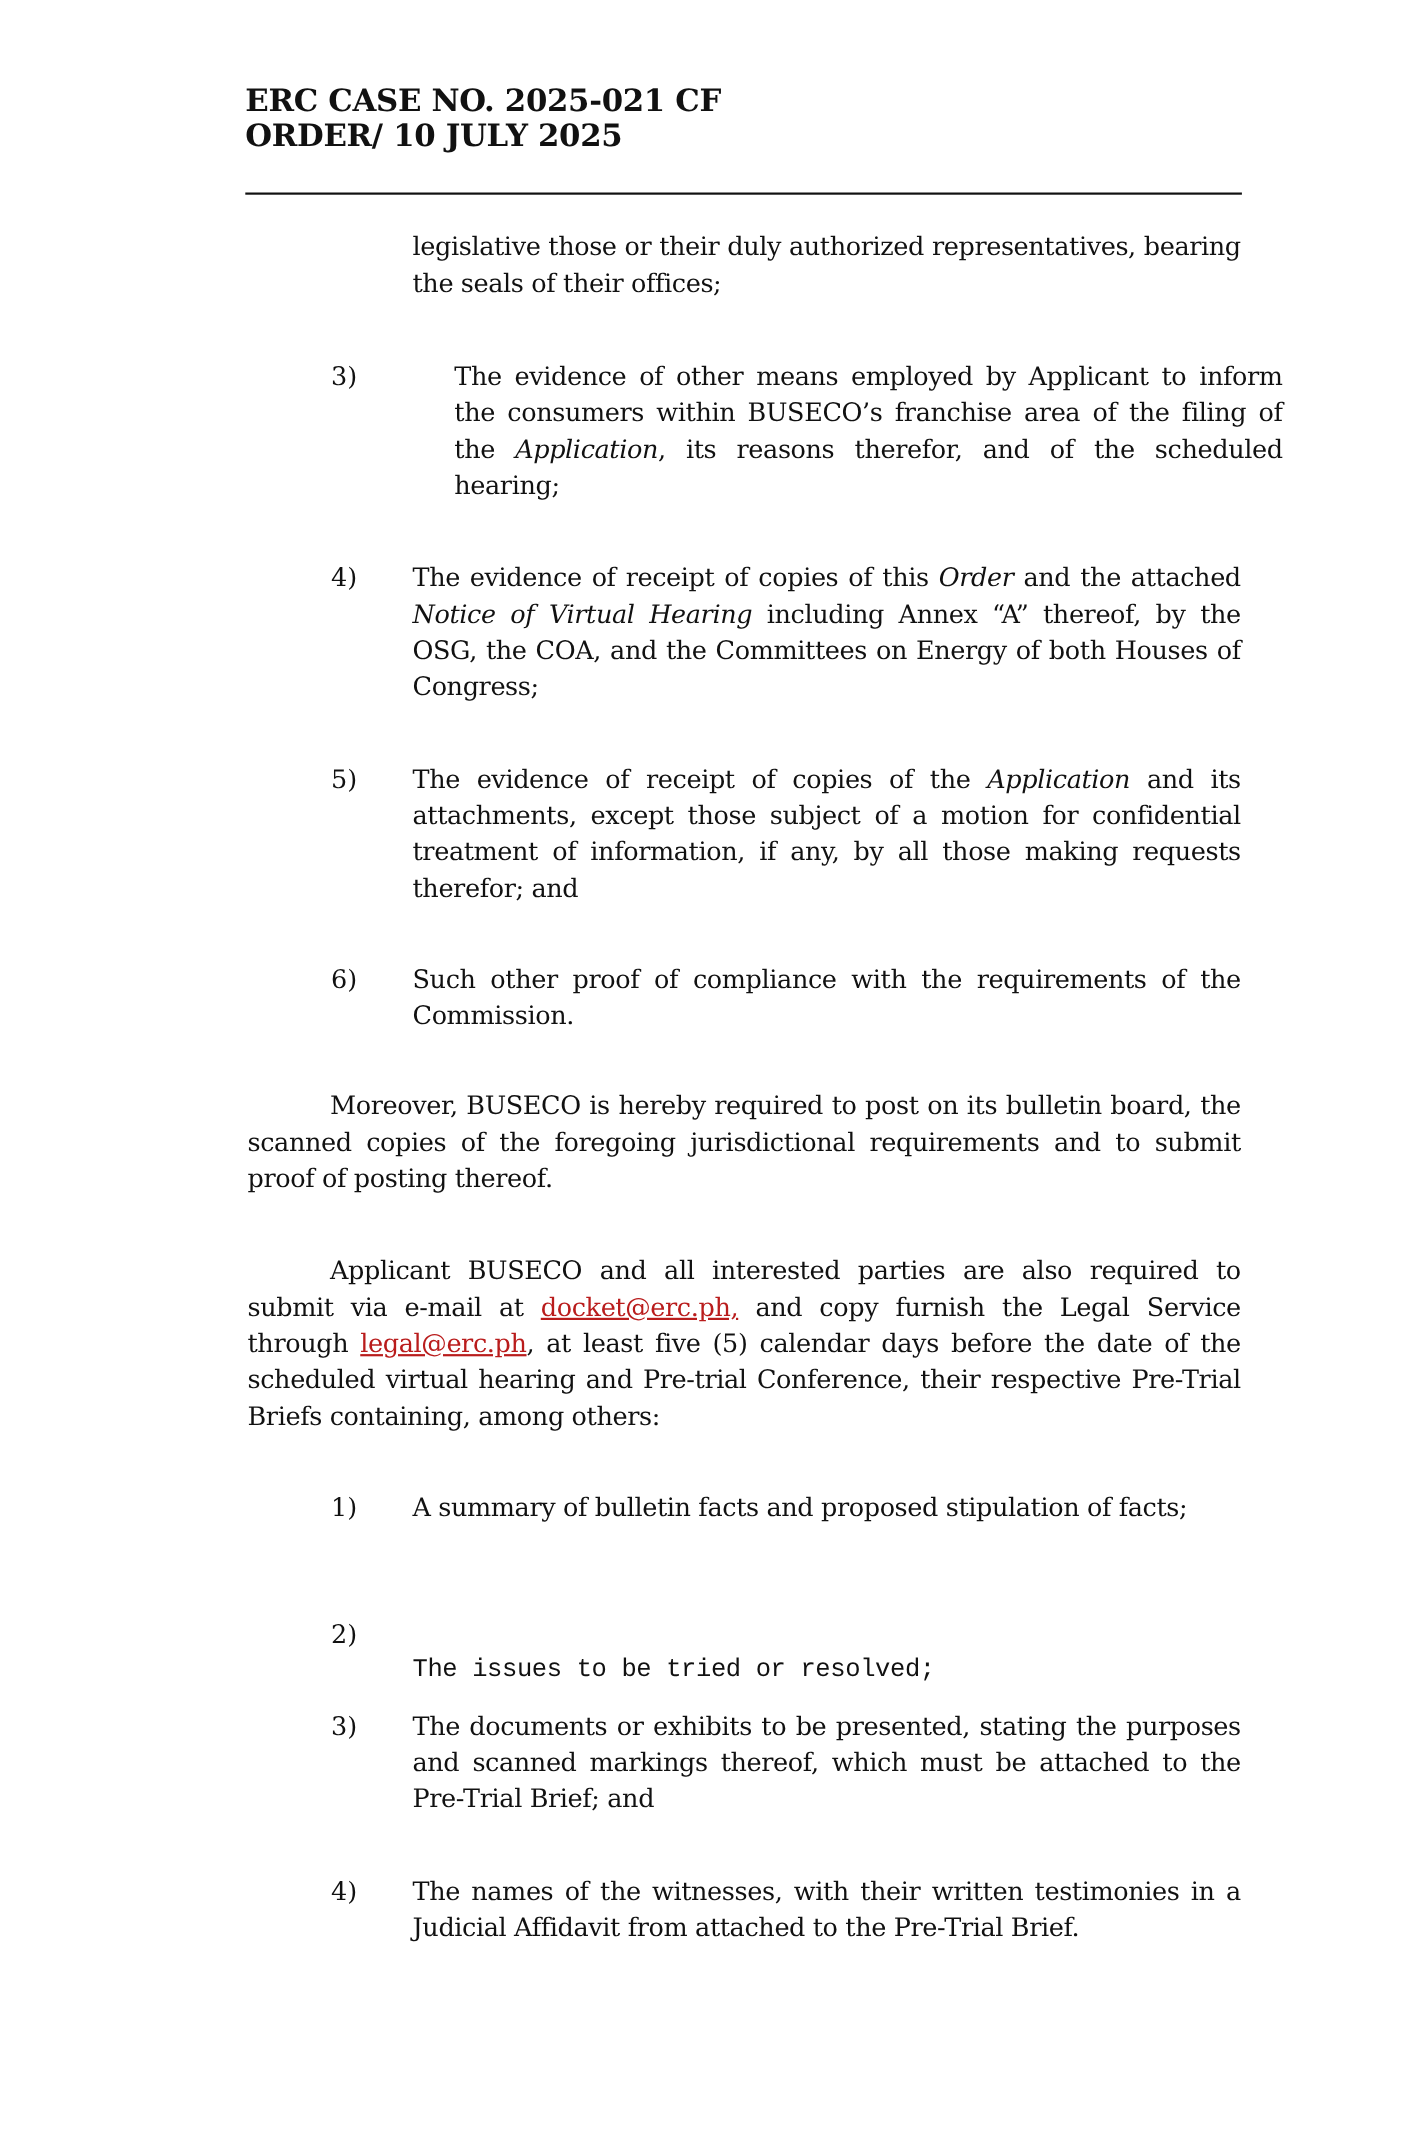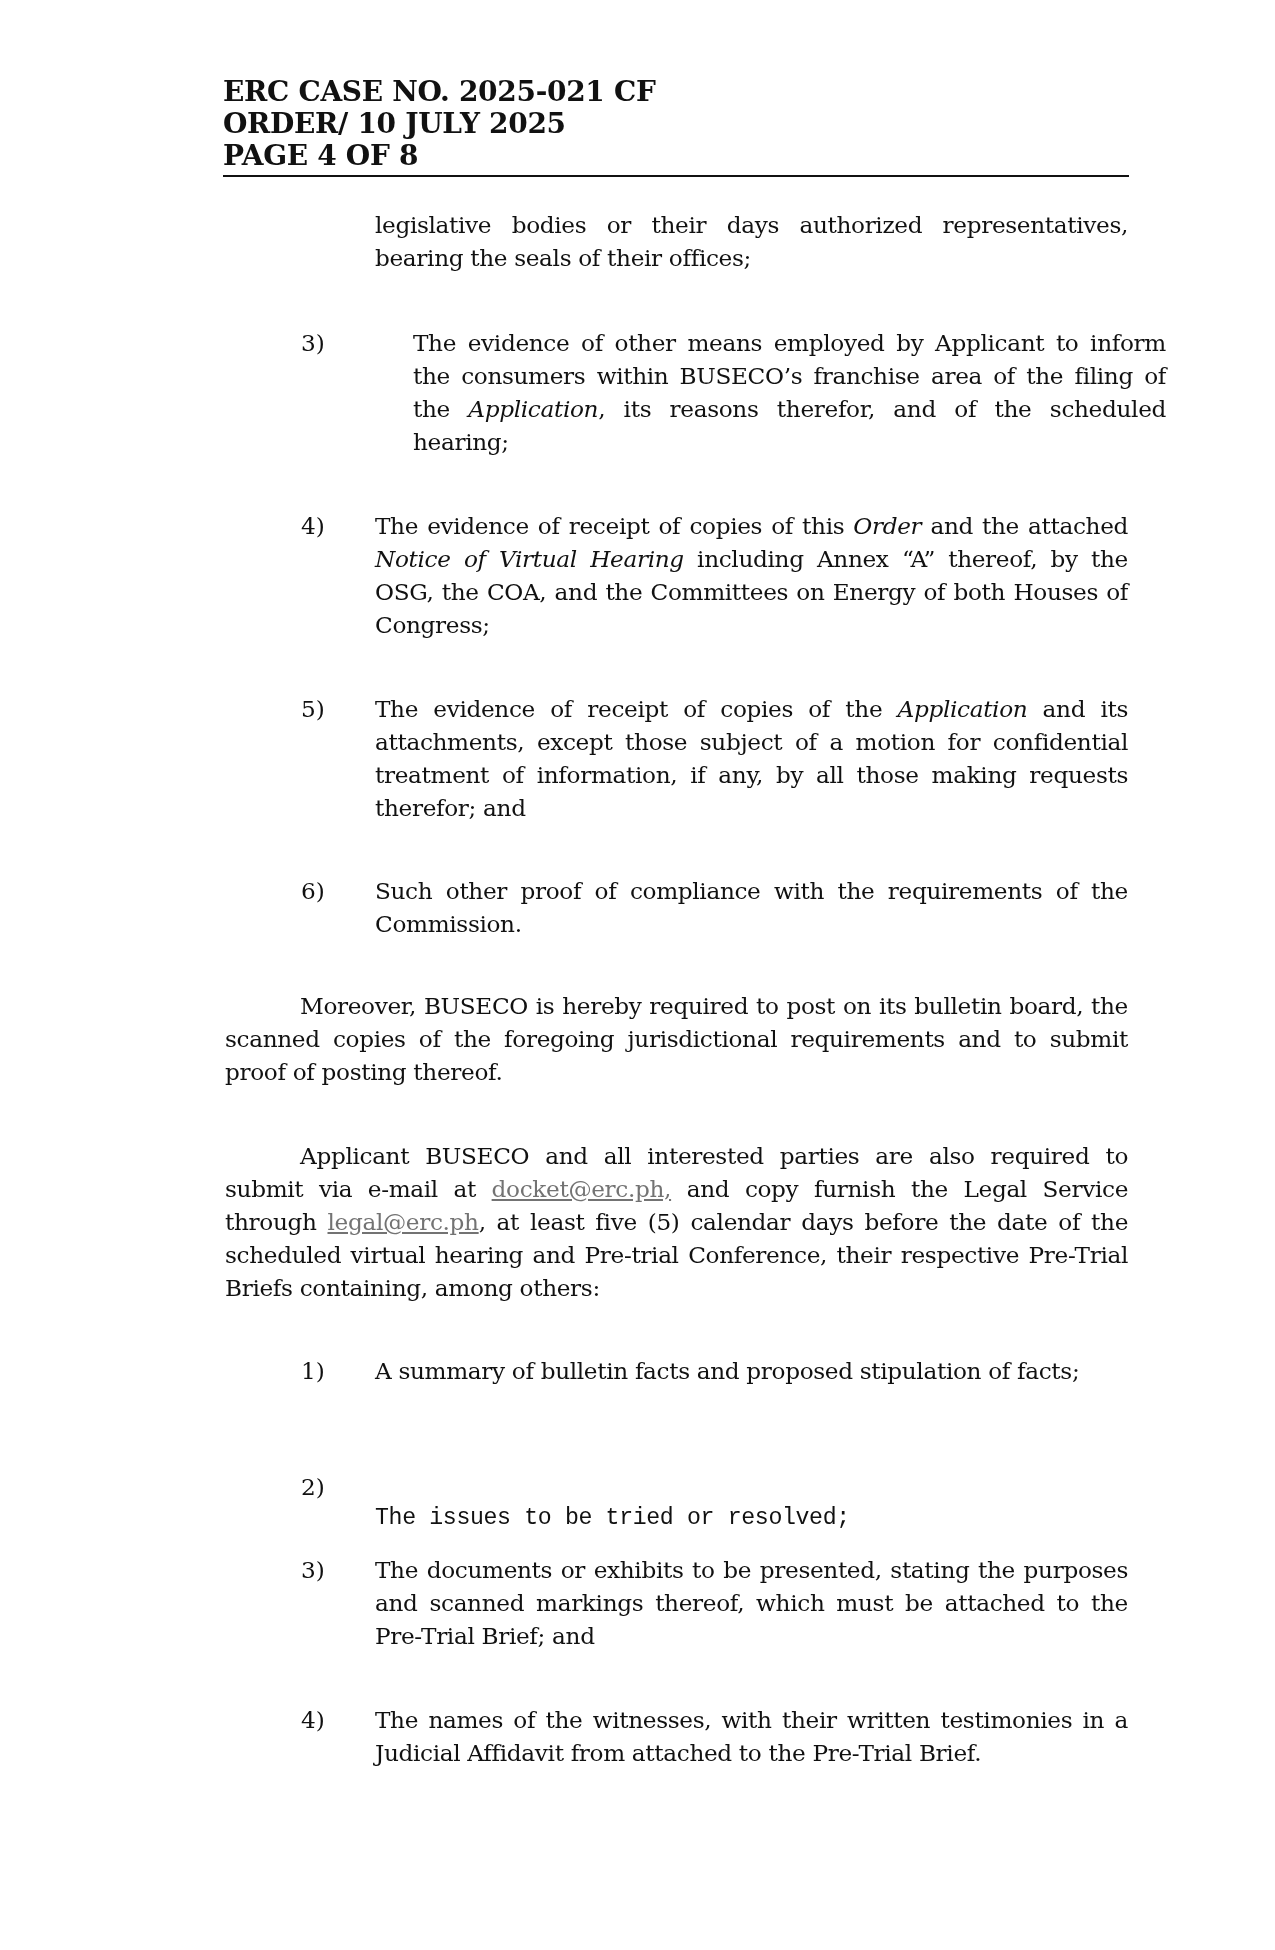--- a/index.html
+++ b/index.html
@@ -9,33 +9,32 @@
             font-family: "DejaVu Serif", serif; font-weight: bold; font-size: 28px;
             line-height: 32px; letter-spacing: -0.3px; }
   .header .line { display: block; white-space: nowrap; }
   .rule { position: absolute; left: 223px; top: 175px; width: 906px; height: 2px; background: #111; }
   .block { position: absolute; font-size: 23.2px; line-height: 33px; text-align: justify;
            letter-spacing: -0.35px; }
   .item-text { left: 375px; width: 753px; }
   .num { position: absolute; left: 301px; font-size: 23.2px; line-height: 33px; }
   .para { left: 225px; width: 903px; text-indent: 75px; }
   em { font-style: italic; }
-  a.link { color: #737373; text-decoration: underline; }
+  a.link { color: #b91c1c; text-decoration: underline; }
 </style>
 </head>
 <body>
 
 <div class="header">
   <span class="line">ERC CASE NO. 2025-021 CF</span>
   <span class="line">ORDER/ 10 JULY 2025</span>
-  <span class="line">PAGE 4 OF 8</span>
 </div>
 <div class="rule"></div>
 
-<div class="block item-text" style="top:208px;">legislative bodies or their days authorized representatives, bearing the seals of their offices;</div>
+<div class="block item-text" style="top:208px;">legislative those or their duly authorized representatives, bearing the seals of their offices;</div>
 
 <div class="num" style="top:326px;">3)</div>
 <div class="block item-text" style="top:326px;margin-left:38px;"><span>The evidence of other means employed by Applicant to inform the consumers within BUSECO’s franchise area of the filing of the </span><em>Application</em><span>, its reasons therefor, and of the scheduled hearing;</span></div>
 
 <div class="num" style="top:509px;">4)</div>
 <div class="block item-text" style="top:509px;"><span>The evidence of receipt of copies of this </span><em>Order</em><span> and the attached </span><em>Notice of Virtual Hearing</em><span> including Annex “A” thereof, by the OSG, the COA, and the Committees on Energy of both Houses of Congress;</span></div>
 
 <div class="num" style="top:692px;">5)</div>
 <div class="block item-text" style="top:692px;"><span>The evidence of receipt of copies of the </span><em>Application</em><span> and its attachments, except those subject of a motion for confidential treatment of information, if any, by all those making requests therefor; and</span></div>
 

